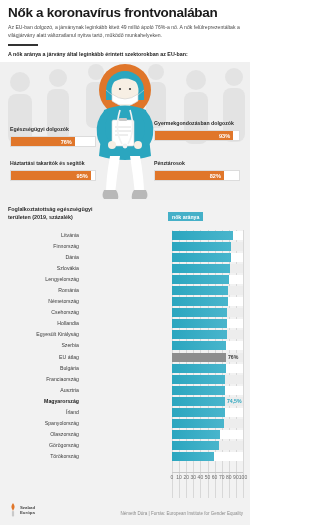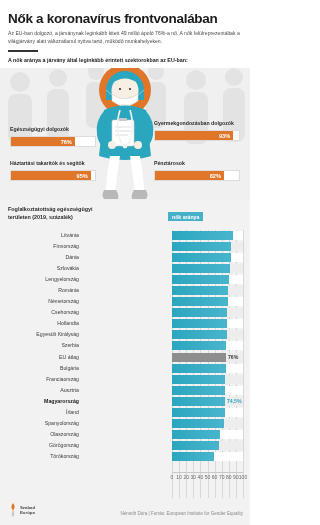--- a/index.html
+++ b/index.html
@@ -6,21 +6,21 @@
   body {
     width: 250px; height: 525px;
     font-family: "Liberation Sans", sans-serif;
     background: #ffffff;
     overflow: hidden;
     position: relative;
   }
   .page { width: 250px; height: 525px; position: relative; background: #f2f2f2; }
 
   
-  .header { background: #ffffff; padding: 12px 8px 4px 8px; position: relative; z-index: 5; }
+  .header { background: #ffffff; padding: 6px 8px 4px 8px; position: relative; z-index: 5; }
   .title {
     font-size: 13.5px; font-weight: bold; color: #1a1a1a;
     letter-spacing: -0.3px; line-height: 1.05; margin-bottom: 4px;
   }
   .subtitle {
     font-size: 5.1px; color: #4a4a4a; line-height: 1.55; letter-spacing: 0.01px;
   }
   .rule { width: 30px; height: 1.6px; background: #333; margin: 4px 0 5px 0; }
   .lede { font-size: 5.3px; font-weight: bold; color: #1a1a1a; line-height: 1.5; }
 

